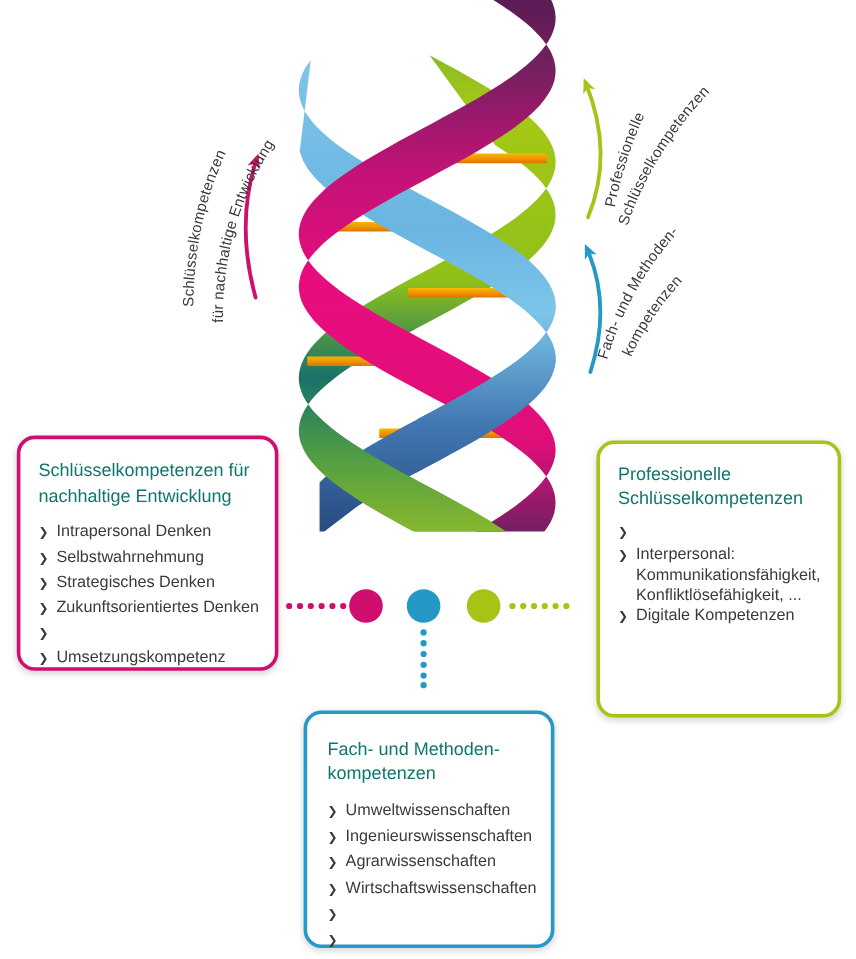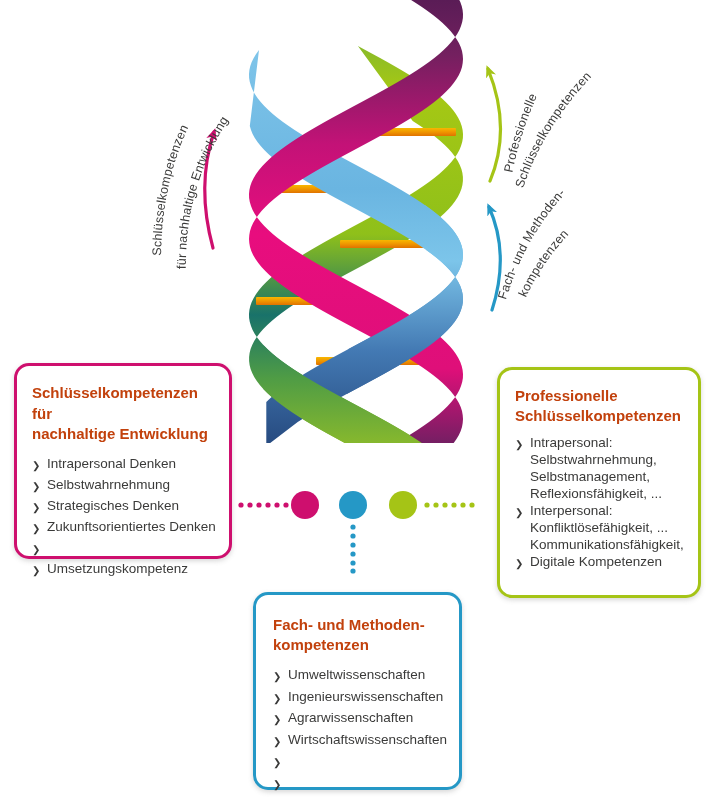--- a/index.html
+++ b/index.html
@@ -4,21 +4,21 @@
 <style>
   html,body{margin:0;padding:0;background:#ffffff;}
   body{width:713px;height:799px;position:relative;overflow:hidden;
        font-family:"Liberation Sans","DejaVu Sans",sans-serif;color:#3a3a39;}
   .stage{position:absolute;left:0;top:0;width:713px;height:799px;}
   svg.art{position:absolute;left:0;top:0;}
   .arr{fill:none;stroke-width:3.2;stroke-linecap:round;}
   .arc-label{font-size:12.5px;fill:#3a3a39;letter-spacing:.2px;}
   .box{position:absolute;background:#fff;border-radius:15px;box-sizing:border-box;
        box-shadow:0 2px 5px rgba(110,110,110,.28);}
-  .box .title{font-weight:bold;font-size:15px;color:#c2410c;}
+  .box .title{font-weight:normal;font-size:15px;color:#0f766e;}
   .item{display:flex;align-items:flex-start;}
   .chev{flex:0 0 15px;font-size:10px;padding-top:2px;color:#3a3a39;}
   .box-sustainable{left:14px;top:363px;width:218px;height:196px;
       border:3px solid #ce0f6e;padding:17px 10px 0 15px;}
   .box-sustainable .title{line-height:20.5px;margin-bottom:9px;}
   .box-sustainable .item{font-size:13.5px;line-height:19px;}
   .box-professional{left:497px;top:367px;width:204px;height:231px;
       border:3px solid #a5c416;padding:16px 8px 0 15px;}
   .box-professional .title{line-height:19.5px;margin-bottom:9px;}
   .box-professional .item{font-size:13.5px;line-height:17px;}
@@ -179,33 +179,27 @@
       </div>
   </div>
 
   <div class="box box-professional">
     <div class="title">
       <div>Professionelle</div>
       <div>Schlüsselkompetenzen</div>
     </div>
     <div class="item">
       <span class="chev">❯</span>
-      <div>
-        <div>Intrapersonal:</div>
-        <div>Selbstwahrnehmung,</div>
-        <div>Selbstmanagement,</div>
-        <div>Reflexionsfähigkeit, ...</div>
-      </div>
       </div>
     <div class="item">
       <span class="chev">❯</span>
       <div>
         <div>Interpersonal:</div>
+        <div>Kommunikationsfähigkeit,</div>
         <div>Konfliktlösefähigkeit, ...</div>
-        <div>Kommunikationsfähigkeit,</div>
       </div>
       </div>
     <div class="item">
       <span class="chev">❯</span>
       <div>
         <div>Digitale Kompetenzen</div>
       </div>
       </div>
   </div>
 

